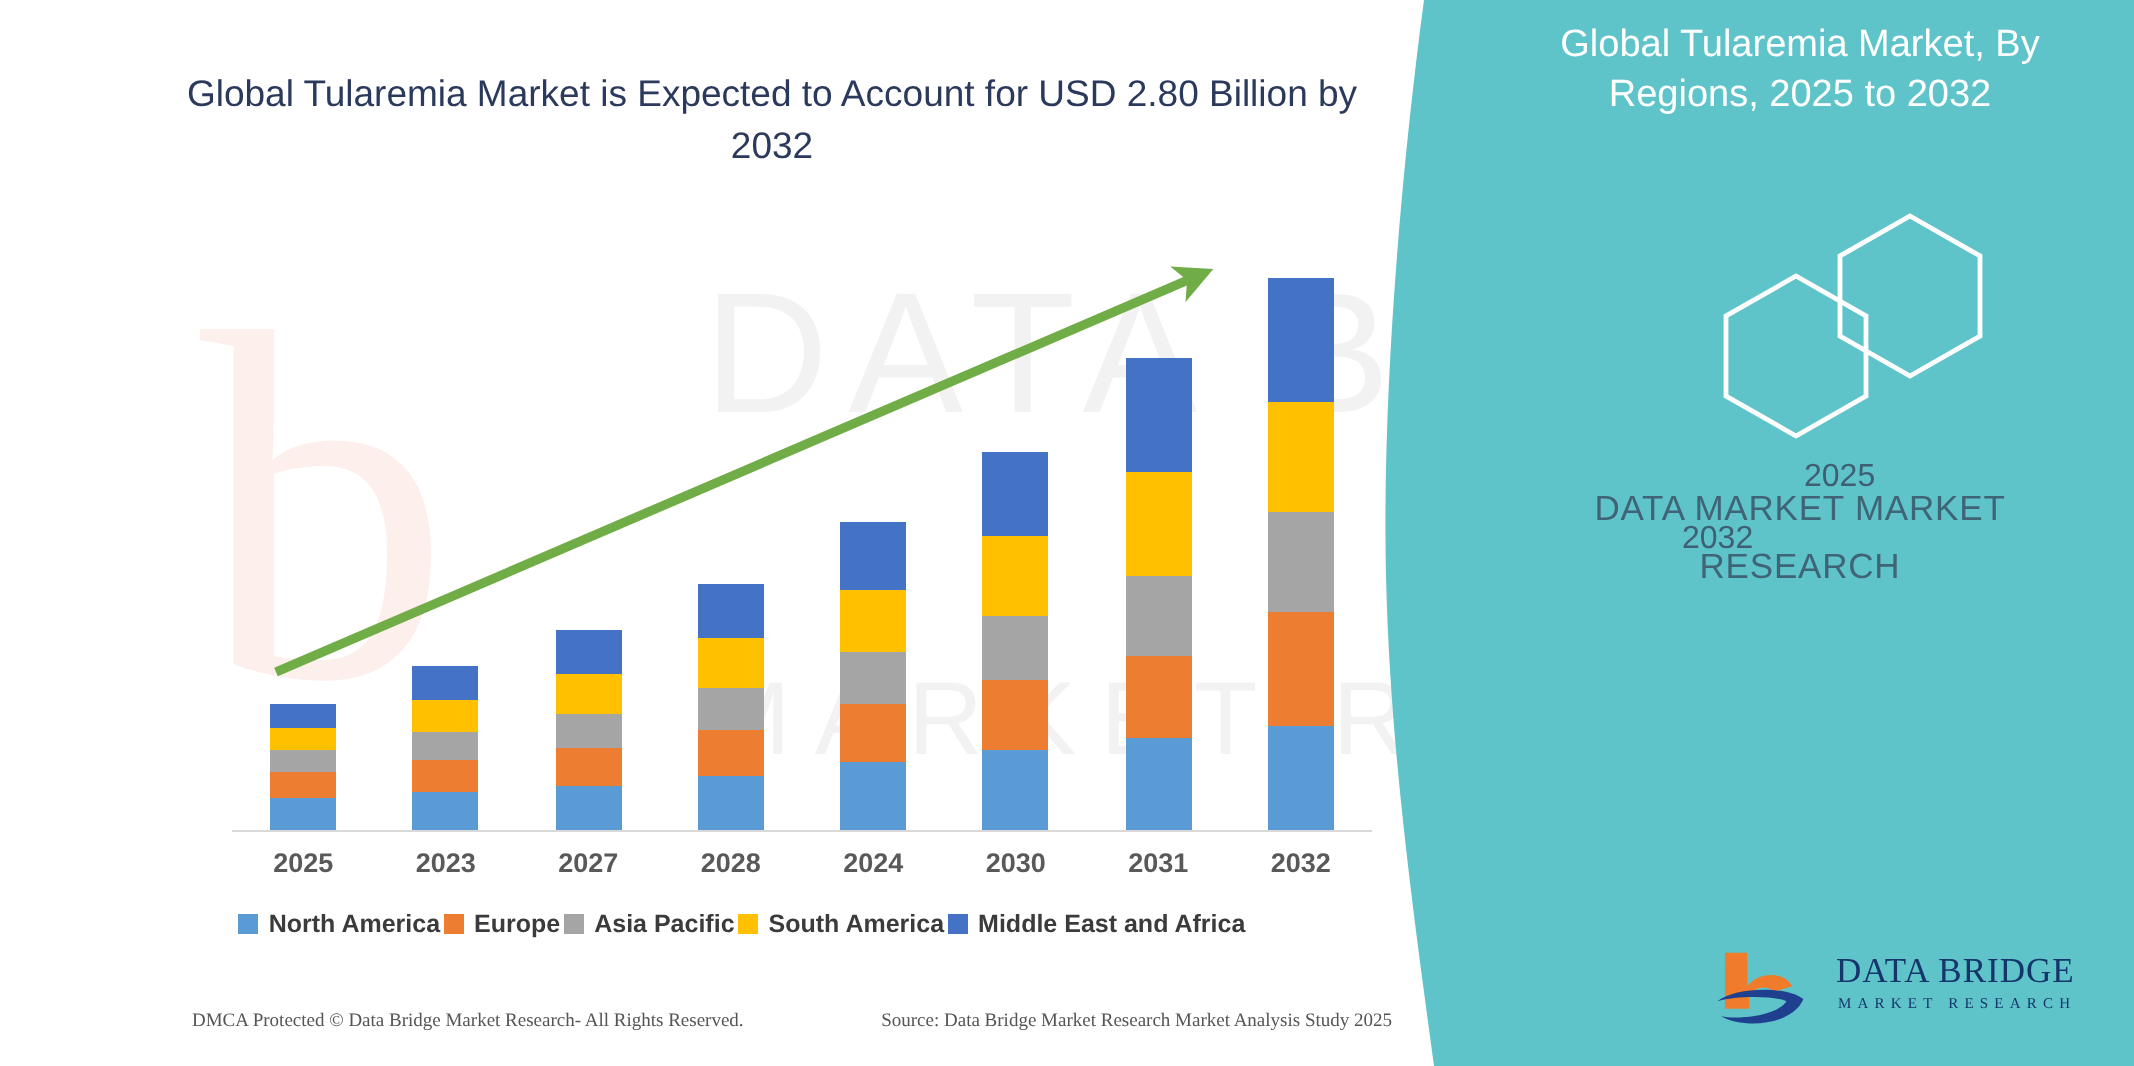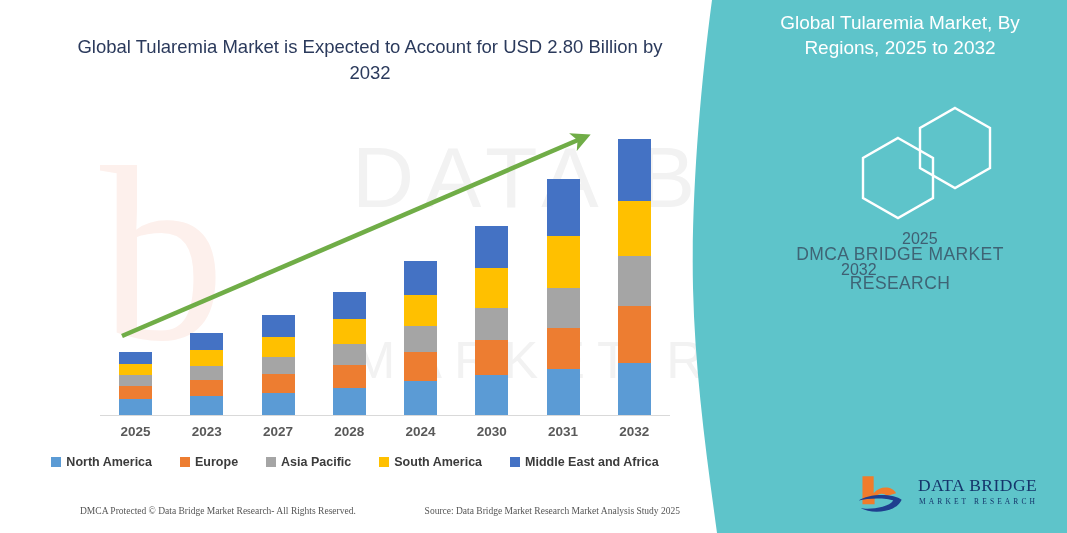--- a/index.html
+++ b/index.html
@@ -50,21 +50,21 @@
     font-size: 250px;
     line-height: 250px;
     color: #fdf0ec;
     font-family: "Liberation Serif", serif;
     user-select: none;
   }
 
   
   .chart-panel {
     position: absolute;
-    left: 0; top: 0;
+    left: 16px; top: 0;
     width: 710px; height: 533px;
     z-index: 2;
   }
   .chart-title {
     position: absolute;
     left: 60px; top: 34px;
     width: 620px;
     text-align: center;
     color: #2b3a5c;
     font-size: 18.5px;
@@ -133,21 +133,21 @@
 
   
   .legend {
     position: absolute;
     left: 0;
     top: 455px;
     width: 710px;
     display: flex;
     justify-content: center;
     align-items: center;
-    gap: 28px;
+    gap: 2px;
     z-index: 2;
   }
   .legend-item {
     display: flex;
     align-items: center;
     gap: 5px;
   }
   .legend-swatch {
     width: 10px; height: 10px;
     display: inline-block;
@@ -381,21 +381,21 @@
 
     <div class="hex-wrap">
       <svg viewBox="0 0 300 130" width="300" height="130">
         <polygon points="205,8 240,28 240,68 205,88 170,68 170,28" fill="none" stroke="#ffffff" stroke-width="2.4"></polygon>
         <polygon points="148,38 183,58 183,98 148,118 113,98 113,58" fill="none" stroke="#ffffff" stroke-width="2.4"></polygon>
       </svg>
       <div class="hex-label hex-label-2025">2025</div>
       <div class="hex-label hex-label-2032">2032</div>
     </div>
 
-    <div class="dbmr-words">DMCA BRIDGE MARKET RESEARCH</div>
+    <div class="dbmr-words">DATA MARKET MARKET RESEARCH</div>
 
     <div class="brand-logo">
       <svg viewBox="0 0 60 48" width="56" height="46">
         <path d="M8,4 L20,4 L20,22 C26,14 40,14 44,22 L34,25 C31,21 23,22 21,28 L21,34 L8,34 Z" fill="#F07C2B"></path>
         <path d="M4,30 C14,22 42,22 50,29 C44,43 18,45 6,38 C14,40 36,38 41,30 C34,27 14,27 4,30 Z" fill="#1F3F8F"></path>
       </svg>
       <div class="brand-name">DATA BRIDGE</div>
       <div class="brand-sub">MARKET RESEARCH</div>
     </div>
   </div>

